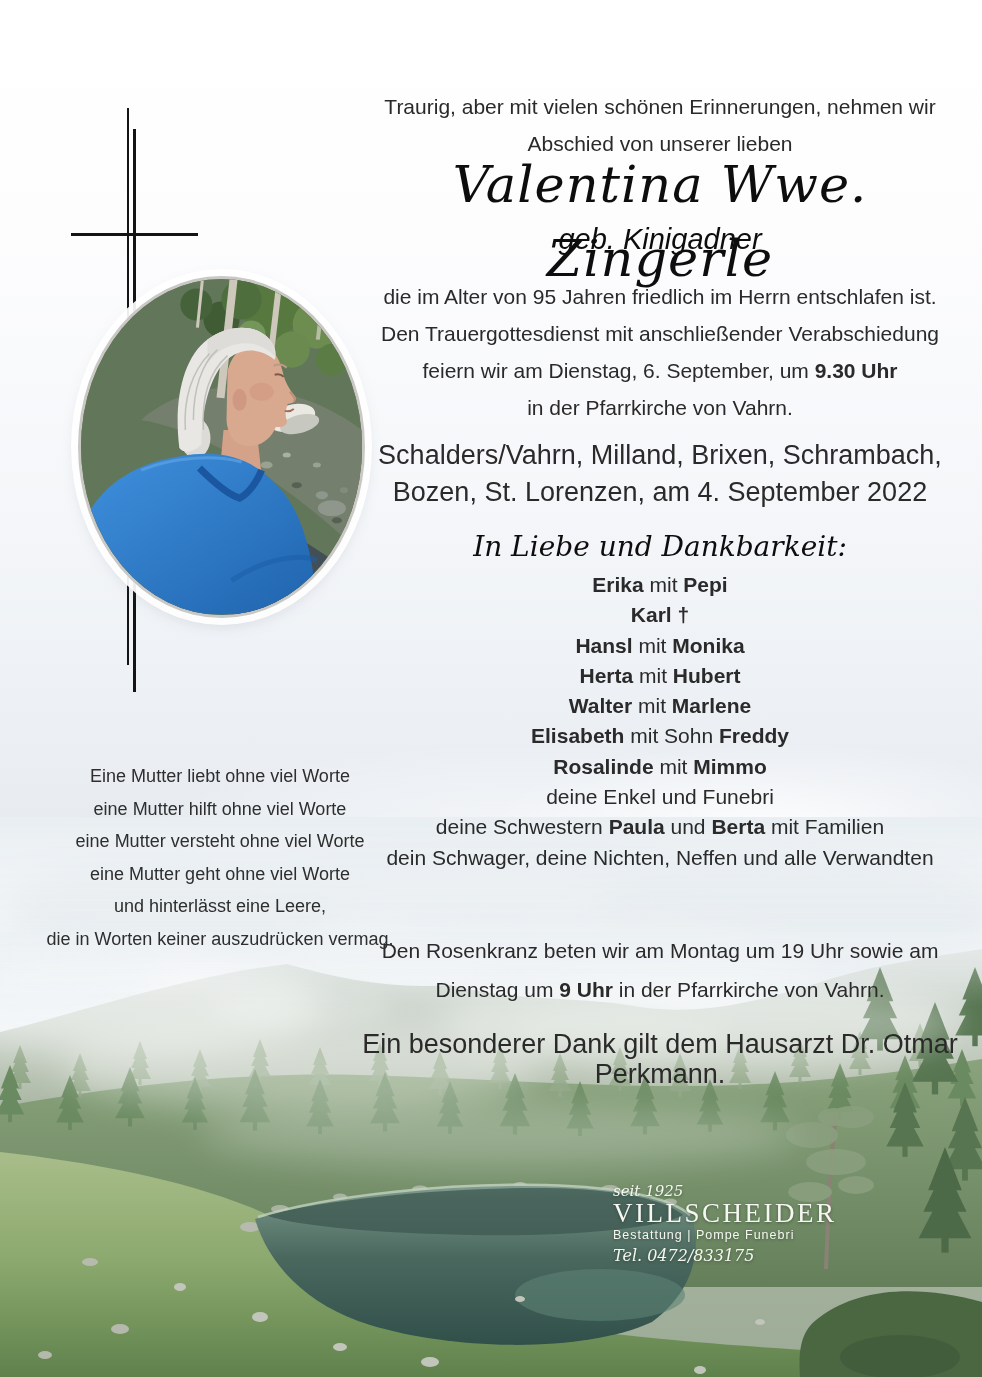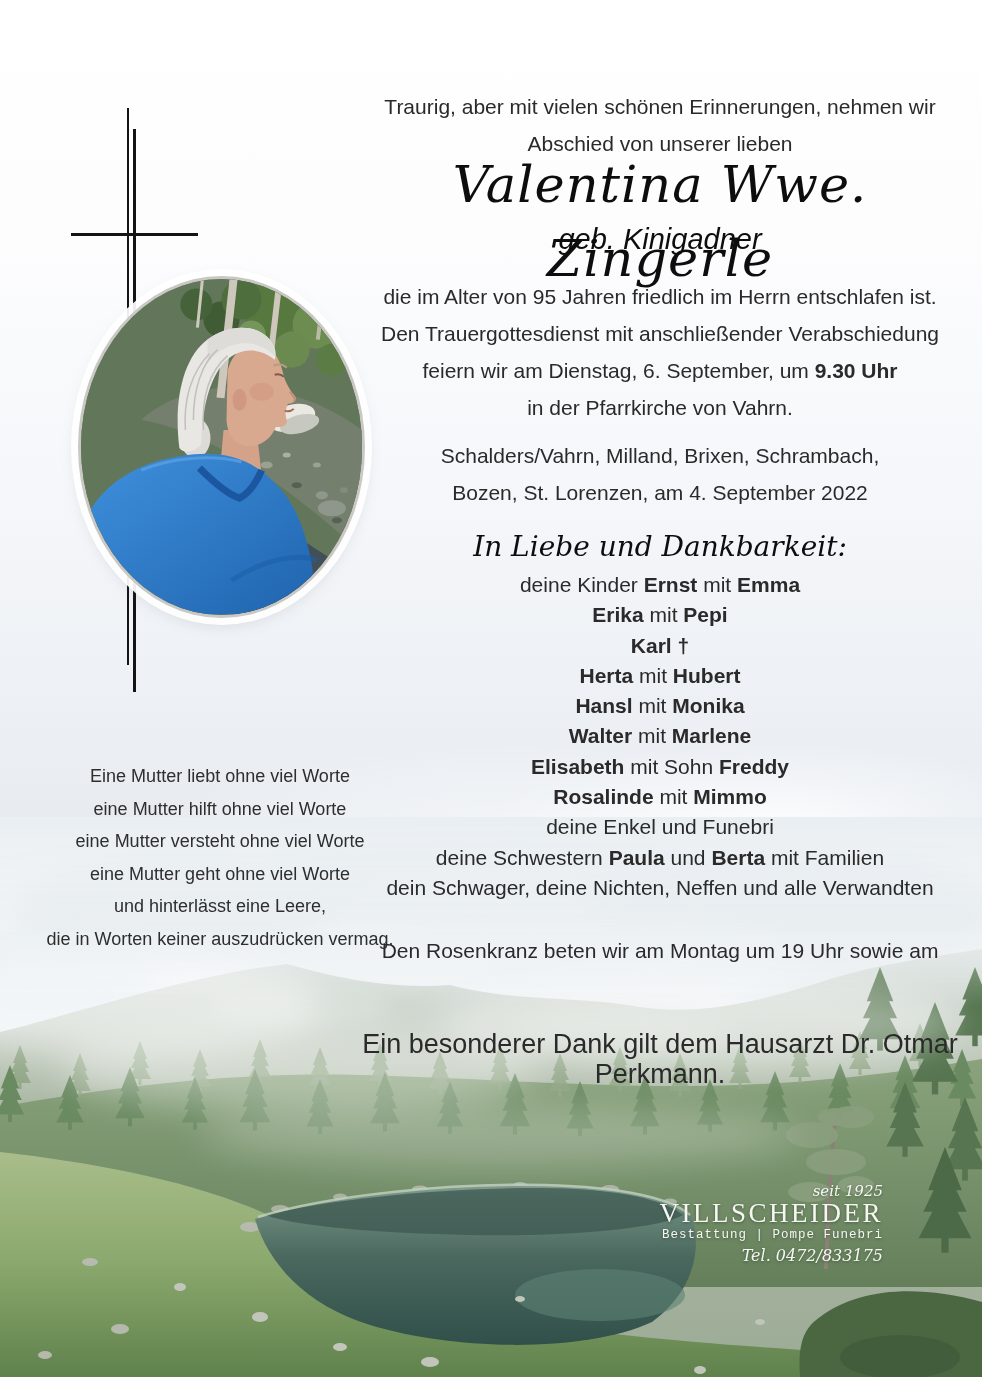--- a/index.html
+++ b/index.html
@@ -27,33 +27,33 @@
   }
   .photo svg{display:block;width:100%;height:100%;}
   
   .landscape{position:absolute;left:0;bottom:0;width:982px;height:560px;z-index:3;}
   
   .tb{position:absolute;left:345px;width:630px;text-align:center;z-index:5;}
   .intro{top:88px;font-size:21px;line-height:37px;}
   .name{top:148px;font-size:51px;line-height:74px;font-family:"DejaVu Serif",serif;font-style:italic;color:#0d0d0d;letter-spacing:1px;}
   .maiden{top:219px;font-size:29px;line-height:40px;font-family:Liberation Sans, sans-serif;font-style:italic;color:#0d0d0d;}
   .announce{top:278px;font-size:21px;line-height:37px;}
-  .places{top:437px;font-size:21px;line-height:37px;}
+  .places{top:437px;font-size:27px;line-height:37px;}
   .liebe{top:524px;font-size:28px;line-height:46px;font-family:"DejaVu Serif",serif;font-style:italic;color:#0d0d0d;}
   .family{top:570px;font-size:21px;line-height:30.3px;}
   .rosary{top:931px;font-size:21px;line-height:39px;}
   .thanks{top:1029px;font-size:27px;line-height:30px;}
   .poem{position:absolute;left:30px;top:760px;width:380px;text-align:center;font-size:18px;line-height:32.5px;color:#2e2e2e;z-index:5;}
   .b{font-weight:bold;}
   
-  .logo{position:absolute;left:613px;top:1183px;width:270px;text-align:right;color:#f6f7f2;z-index:6;
+  .logo{position:absolute;left:613px;top:1183px;width:270px;text-align:left;color:#f6f7f2;z-index:6;
         text-shadow:0 1px 3px rgba(35,55,35,.55);}
   .logo-since{font-family:"DejaVu Serif",serif;font-style:italic;font-size:15px;line-height:17px;}
   .logo-name{font-family:"Liberation Serif",serif;font-size:27px;line-height:27px;letter-spacing:2.5px;}
-  .logo-sub{font-family:Liberation Mono, monospace;font-size:12.5px;line-height:16px;letter-spacing:1px;}
+  .logo-sub{font-family:Liberation Sans, sans-serif;font-size:12.5px;line-height:16px;letter-spacing:1px;}
   .logo-phone{font-family:"DejaVu Serif",serif;font-style:italic;font-size:16px;line-height:20px;margin-top:3px;}
 </style>
 </head>
 <body>
 
 <div class="page">
 
   <div class="clouds"></div>
 
   <svg class="landscape" viewBox="0 0 982 560" preserveAspectRatio="none" aria-hidden="true">
@@ -355,35 +355,35 @@
   </div>
 
   <div class="tb places">
     <div>Schalders/Vahrn, Milland, Brixen, Schrambach,</div>
     <div>Bozen, St. Lorenzen, am 4. September 2022</div>
   </div>
 
   <div class="tb liebe">In Liebe und Dankbarkeit:</div>
 
   <div class="tb family">
-    <div><span>deine Kinder </span><span class="b">Ernst</span><span> mit </span><span class="b">Emma</span></div>
     <div><span class="b">Erika</span><span> mit </span><span class="b">Pepi</span></div>
     <div><span class="b">Karl †</span></div>
+    <div><span class="b">Hansl</span><span> mit </span><span class="b">Monika</span></div>
     <div><span class="b">Herta</span><span> mit </span><span class="b">Hubert</span></div>
-    <div><span class="b">Hansl</span><span> mit </span><span class="b">Monika</span></div>
     <div><span class="b">Walter</span><span> mit </span><span class="b">Marlene</span></div>
     <div><span class="b">Elisabeth</span><span> mit Sohn </span><span class="b">Freddy</span></div>
     <div><span class="b">Rosalinde</span><span> mit </span><span class="b">Mimmo</span></div>
     <div><span>deine Enkel und Funebri</span></div>
     <div><span>deine Schwestern </span><span class="b">Paula</span><span> und </span><span class="b">Berta</span><span> mit Familien</span></div>
     <div><span>dein Schwager, deine Nichten, Neffen und alle Verwandten</span></div>
   </div>
 
   <div class="tb rosary">
     <div><span>Den Rosenkranz beten wir am Montag um 19 Uhr sowie am</span></div>
+    <div><span>Dienstag um </span><span class="b">9 Uhr</span><span> in der Pfarrkirche von Vahrn.</span></div>
   </div>
 
   <div class="tb thanks">Ein besonderer Dank gilt dem Hausarzt Dr. Otmar Perkmann.</div>
 
   <div class="poem">
     <div>Eine Mutter liebt ohne viel Worte</div>
     <div>eine Mutter hilft ohne viel Worte</div>
     <div>eine Mutter versteht ohne viel Worte</div>
     <div>eine Mutter geht ohne viel Worte</div>
     <div>und hinterlässt eine Leere,</div>

